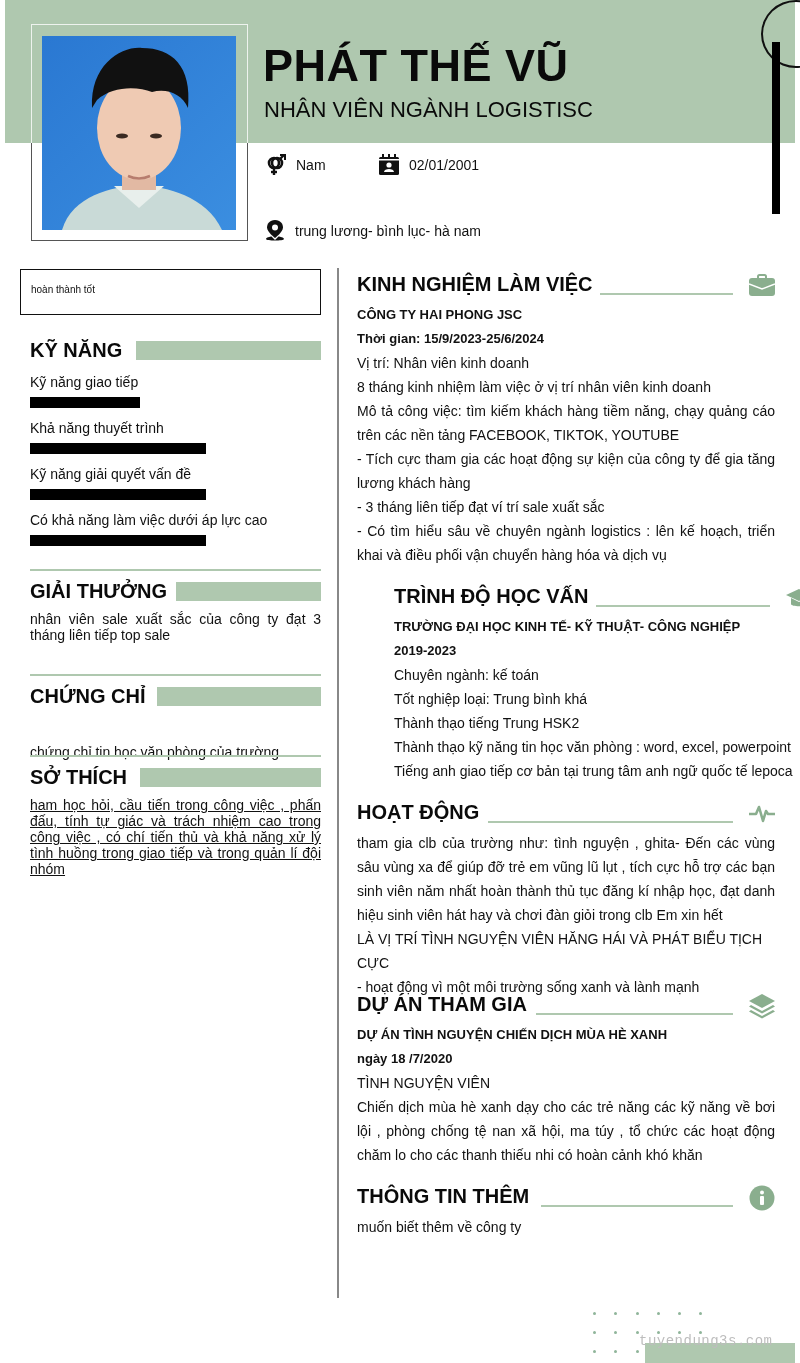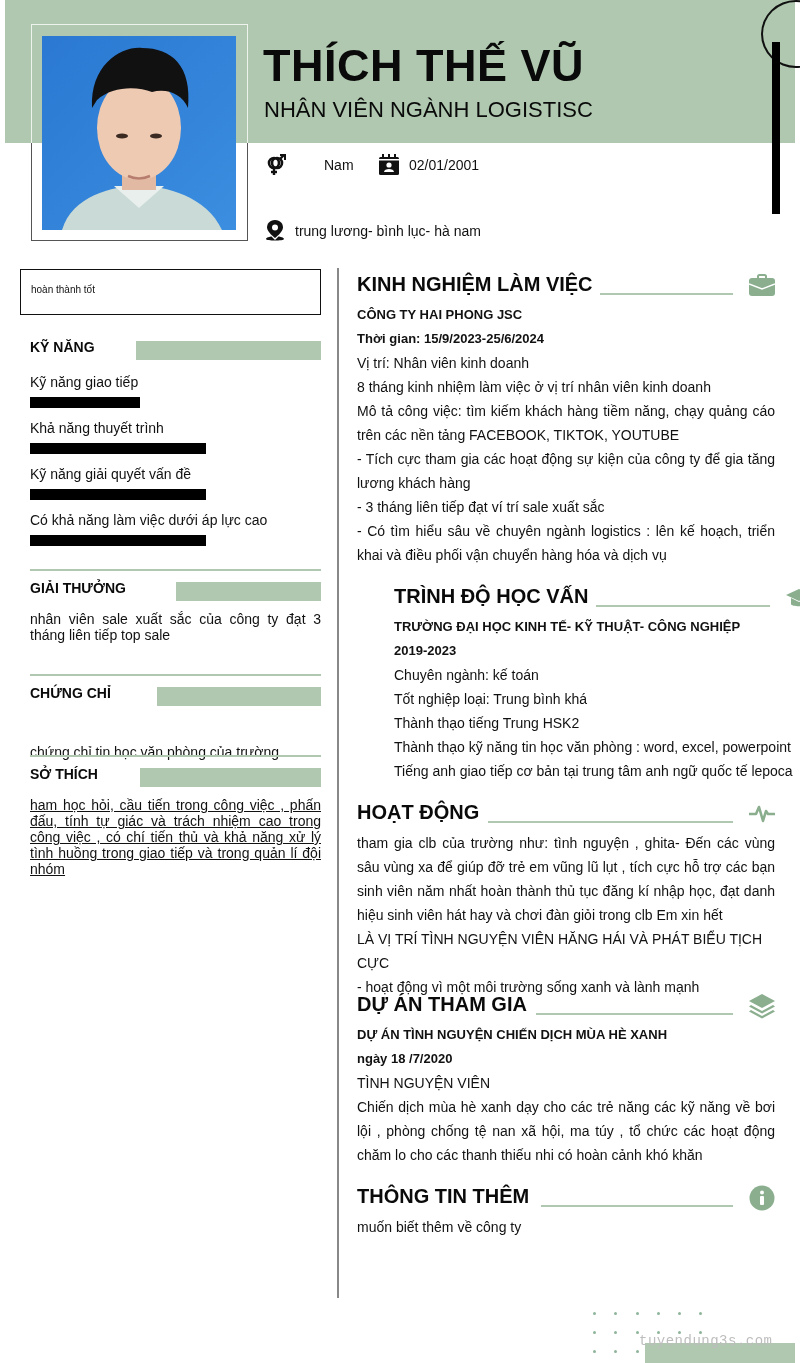--- a/index.html
+++ b/index.html
@@ -17,21 +17,21 @@
     .name { position: absolute; left: 263px; top: 40px; font-size: 45px; font-weight: 700; letter-spacing: 0.5px; color: #0a0a0a; }
     .title { position: absolute; left: 264px; top: 97px; font-size: 22px; font-weight: 400; color: #0a0a0a; }
 
     .info-row { position: absolute; display: flex; align-items: center; font-size: 14px; color: #111; }
     .info-row svg { margin-right: 10px; }
 
     .objective-box { position: absolute; left: 20px; top: 269px; width: 301px; height: 46px; border: 1px solid #111; padding: 14px 10px; font-size: 10px; }
 
     .col-divider { position: absolute; left: 337px; top: 268px; width: 2px; height: 1030px; background: #888; }
 
-    .left-section-title { position: absolute; left: 30px; font-size: 14px; font-weight: 700; color: #0a0a0a; }
+    .left-section-title { position: absolute; left: 30px; font-size: 20px; font-weight: 700; color: #0a0a0a; }
     .left-section-bar { position: absolute; height: 19px; background: #afc8af; right: 479px; }
     .left-rule { position: absolute; left: 30px; width: 291px; height: 2px; background: #afc8af; }
     .skill-label { position: absolute; left: 30px; font-size: 14px; text-align: center; }
     .skill-bar { position: absolute; left: 30px; height: 11px; background: #000; }
     .left-text { position: absolute; left: 30px; width: 291px; font-size: 14px; line-height: 16px; text-align: justify; }
 
     .right-section { position: absolute; left: 357px; width: 418px; }
     .rs-head { position: relative; height: 30px; }
     .rs-title { position: absolute; left: 0; top: 0; font-size: 20px; font-weight: 700; color: #0a0a0a; white-space: nowrap; }
     .rs-line { position: absolute; top: 20px; height: 2px; background: #afc8af; right: 42px; }
@@ -67,24 +67,24 @@
     <path d="M72 150 L97 172 L122 150 Z" fill="#e8efec"></path>
     <rect x="80" y="120" width="34" height="34" fill="#e2b9a3"></rect>
     <ellipse cx="97" cy="92" rx="42" ry="52" fill="#efcab3"></ellipse>
     <path d="M50 72 C 48 28, 80 10, 100 12 C 130 12, 150 30, 146 72 C 140 58, 125 52, 110 56 C 95 50, 70 50, 55 64 Z" fill="#111"></path>
     <ellipse cx="80" cy="100" rx="6" ry="2.5" fill="#3a2a22"></ellipse>
     <ellipse cx="114" cy="100" rx="6" ry="2.5" fill="#3a2a22"></ellipse>
     <path d="M86 140 Q97 145 108 140" stroke="#b77d6e" stroke-width="2.5" fill="none"></path>
   </svg>
 </div>
 
-<div class="name">THÍCH THẾ VŨ</div>
+<div class="name">PHÁT THẾ VŨ</div>
 <div class="title">NHÂN VIÊN NGÀNH LOGISTISC</div>
 
-<div class="info-row" style="left:265px; top:154px;gap:28px;">
+<div class="info-row" style="left:265px; top:154px;">
   <svg width="21" height="22" viewBox="0 0 21 22">
     <circle cx="9" cy="9" r="5" fill="none" stroke="#111" stroke-width="2.6"></circle>
     <circle cx="12" cy="9" r="5" fill="none" stroke="#111" stroke-width="2.6"></circle>
     <line x1="9" y1="14" x2="9" y2="21" stroke="#111" stroke-width="2.4"></line>
     <line x1="6" y1="18" x2="12" y2="18" stroke="#111" stroke-width="2.4"></line>
     <line x1="15" y1="5" x2="19" y2="1" stroke="#111" stroke-width="2.4"></line>
     <path d="M15 1 H20 V6" fill="none" stroke="#111" stroke-width="2"></path>
   </svg>
   <span>Nam</span>
 </div>

